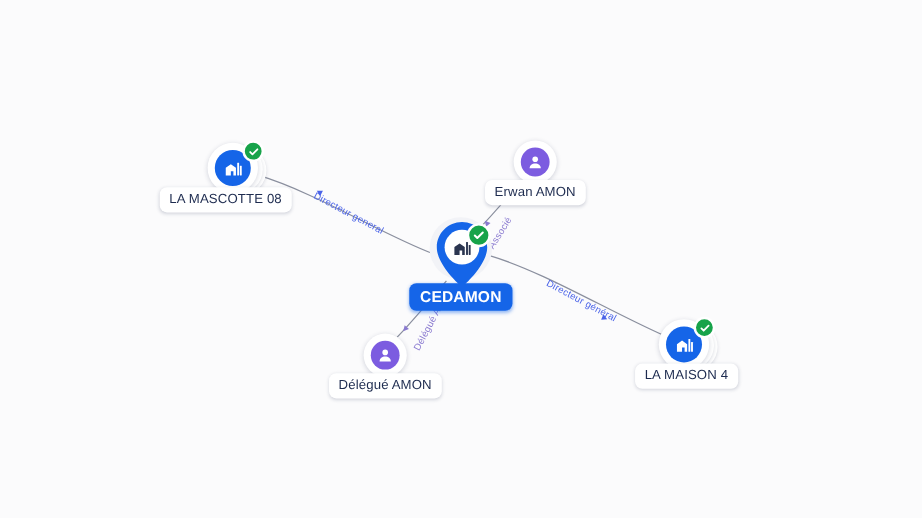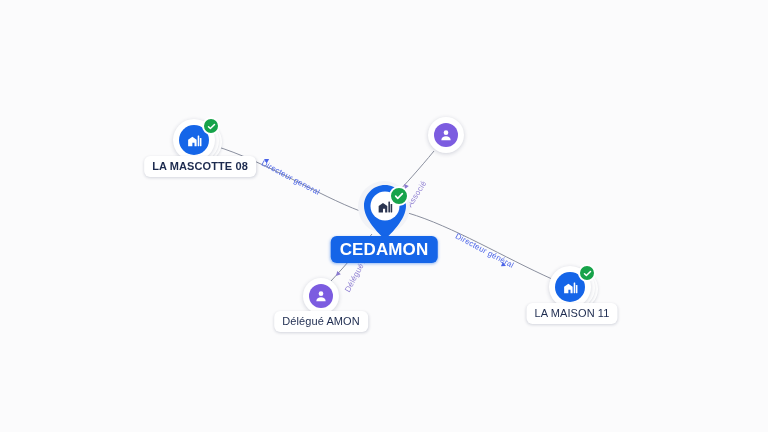--- a/index.html
+++ b/index.html
@@ -53,21 +53,21 @@
   .pe-inner{width:24px;height:24px;border-radius:50%;background:#7c5ce0;
             display:flex;align-items:center;justify-content:center;}
 
   
   .lbl{position:absolute;transform:translate(-50%,0);
        white-space:nowrap;border-radius:6px;
        font-size:11px;line-height:1;letter-spacing:.1px;}
   .lbl.plain{background:#ffffff;color:#1d2b4f;padding:5px 8px;
              box-shadow:0 1px 3px rgba(30,40,80,.18);}
   .lbl.primary{background:#1565e8;color:#ffffff;padding:5px 9px;
-               font-weight:bold;font-size:17px;
+               font-weight:bold;font-size:13px;
                box-shadow:0 1px 3px rgba(21,101,232,.45);}
 
   
   .elbl{position:absolute;white-space:nowrap;font-size:8px;
         letter-spacing:.2px;transform-origin:0 50%;
         pointer-events:none;}
   .elbl.blue{color:#4a63e8;}
   .elbl.purple{color:#8a7ad0;}
 </style>
 </head>
@@ -110,34 +110,35 @@
           </svg>
         </div>
       </div>
       <div class="badge">
         <svg width="9" height="9" viewBox="0 0 24 24" fill="none" stroke="#ffffff" stroke-width="4" stroke-linecap="round" stroke-linejoin="round">
             <path d="M4 12.5l5 5 11-11"></path>
           </svg>
       </div>
     </div>
   </div>
-  <div class="lbl plain" style="left:200px;top:156px;font-weight:bold;">LA MASCOTTE 08</div>
+  <div class="lbl plain" style="left:188px;top:156px;">LA MASCOTTE 08</div>
 
   <div class="node" style="left:446px;top:135px;">
     <div class="pe-wrap">
       <div class="pe-disc">
         <div class="pe-inner">
           <svg width="14" height="14" viewBox="0 0 24 24" fill="#ffffff">
             <circle cx="12" cy="8" r="4"></circle>
             <path d="M4 21c0-4.4 3.6-7 8-7s8 2.6 8 7z"></path>
           </svg>
         </div>
       </div>
     </div>
   </div>
+  <div class="lbl plain" style="left:446px;top:150px;">Erwan AMON</div>
 
   <div class="node" style="left:384px;top:212px;">
     <div class="pin-wrap">
       <div class="pin-halo"></div>
       <div class="pin">
         <svg width="44" height="56" viewBox="0 0 44 56">
           <path d="M22 1C10.4 1 1 10.4 1 22c0 13.5 15.8 28.5 19.3 31.7a2.5 2.5 0 0 0 3.4 0C27.2 50.5 43 35.5 43 22 43 10.4 33.6 1 22 1z" fill="#1565e8"></path>
           <circle cx="22" cy="22" r="14.5" fill="#ffffff"></circle>
           <g fill="#2b3550" transform="translate(13.5,14) scale(0.72)">
             <path d="M3 20V11l6-4.2L15 11v9h-3v-5H9v5H3z"></path>
@@ -182,15 +183,15 @@
           </svg>
         </div>
       </div>
       <div class="badge">
         <svg width="9" height="9" viewBox="0 0 24 24" fill="none" stroke="#ffffff" stroke-width="4" stroke-linecap="round" stroke-linejoin="round">
             <path d="M4 12.5l5 5 11-11"></path>
           </svg>
       </div>
     </div>
   </div>
-  <div class="lbl plain" style="left:572px;top:303px;">LA MAISON 11</div>
+  <div class="lbl plain" style="left:572px;top:303px;">LA MAISON 4</div>
 
 </div>
 
 </body></html>

